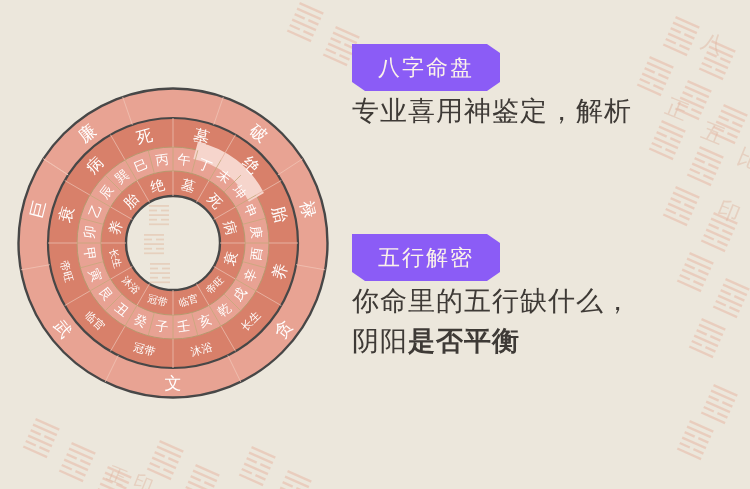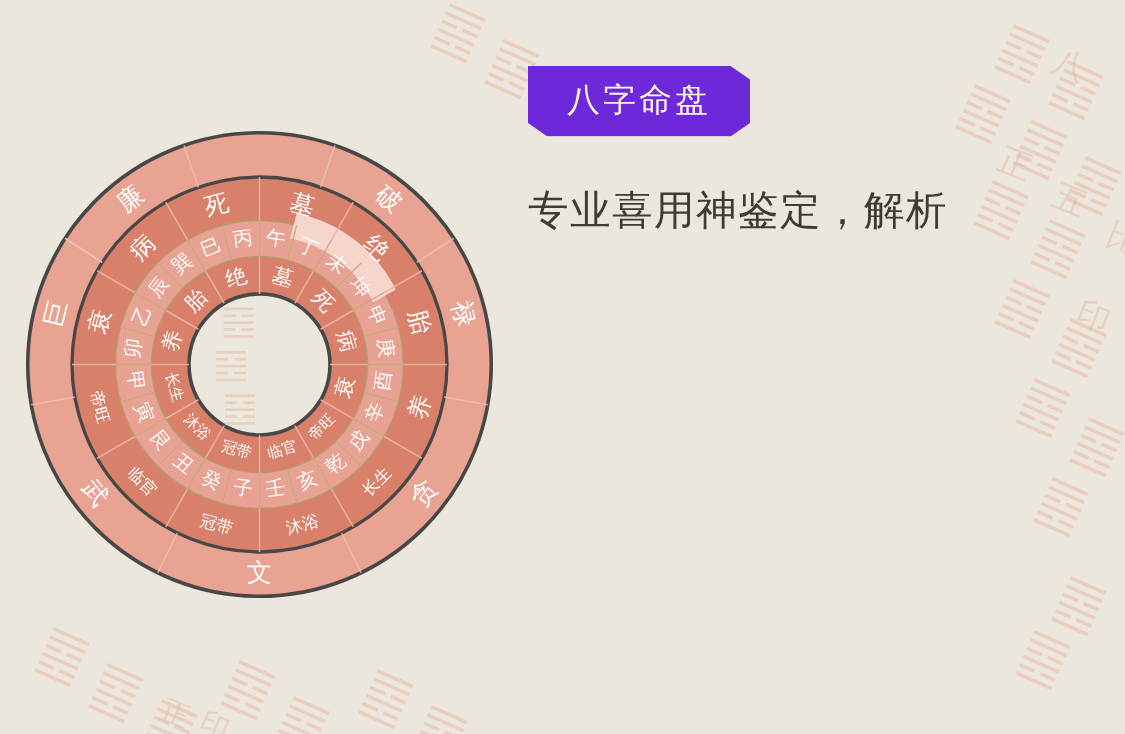--- a/index.html
+++ b/index.html
@@ -14,29 +14,29 @@
   #chart-wrap{position:absolute;left:14px;top:84px;width:318px;height:318px;z-index:2;}
   #chart-wrap svg{display:block;}
   .ring-text{font-family:"DejaVu Sans","Liberation Sans",sans-serif;fill:#ffffff;}
   
   #content{position:absolute;left:352px;top:0;width:390px;height:489px;z-index:3;}
   .section{position:absolute;left:0;width:390px;}
   #section-0{top:44px;}
   #section-1{top:234px;}
   .badge{
     position:relative;display:inline-block;
-    background:#6d28d9;color:#fbf2ea;
+    background:#8b5cf6;color:#fbf2ea;
     font-size:22px;line-height:1;
     padding:13px 26px 12px 26px;
     letter-spacing:2px;
     -webkit-clip-path:polygon(0 0,calc(100% - 13px) 0,100% 9px,100% calc(100% - 9px),calc(100% - 13px) 100%,13px 100%,0 calc(100% - 9px),0 9px);
     clip-path:polygon(0 0,calc(100% - 13px) 0,100% 9px,100% calc(100% - 9px),calc(100% - 13px) 100%,13px 100%,0 calc(100% - 9px),0 9px);
     font-family:"DejaVu Sans","Liberation Sans",sans-serif;
   }
-  .lines{margin-top:30px;}
+  .lines{margin-top:0;}
   .line{
     font-size:27px;line-height:40px;color:#3e3a36;letter-spacing:1px;
     white-space:nowrap;
     font-family:"DejaVu Sans","Liberation Sans",sans-serif;
   }
   .line b{font-weight:bold;}
 </style>
 </head>
 <body>
 
@@ -298,14 +298,21 @@
 
 <div id="content">
 
   <div class="section" id="section-0">
     <div class="badge">八字命盘</div>
     <div class="lines">
       <div class="line"><span>专业喜用神鉴定，解析</span><b></b></div>
     </div>
   </div>
 
+  <div class="section" id="section-1">
+    <div class="badge">五行解密</div>
+    <div class="lines">
+      <div class="line"><span>你命里的五行缺什么，</span><b></b></div>
+      <div class="line"><span>阴阳</span><b>是否平衡</b></div>
+    </div>
+  </div>
 
 </div>
 
 </body></html>

